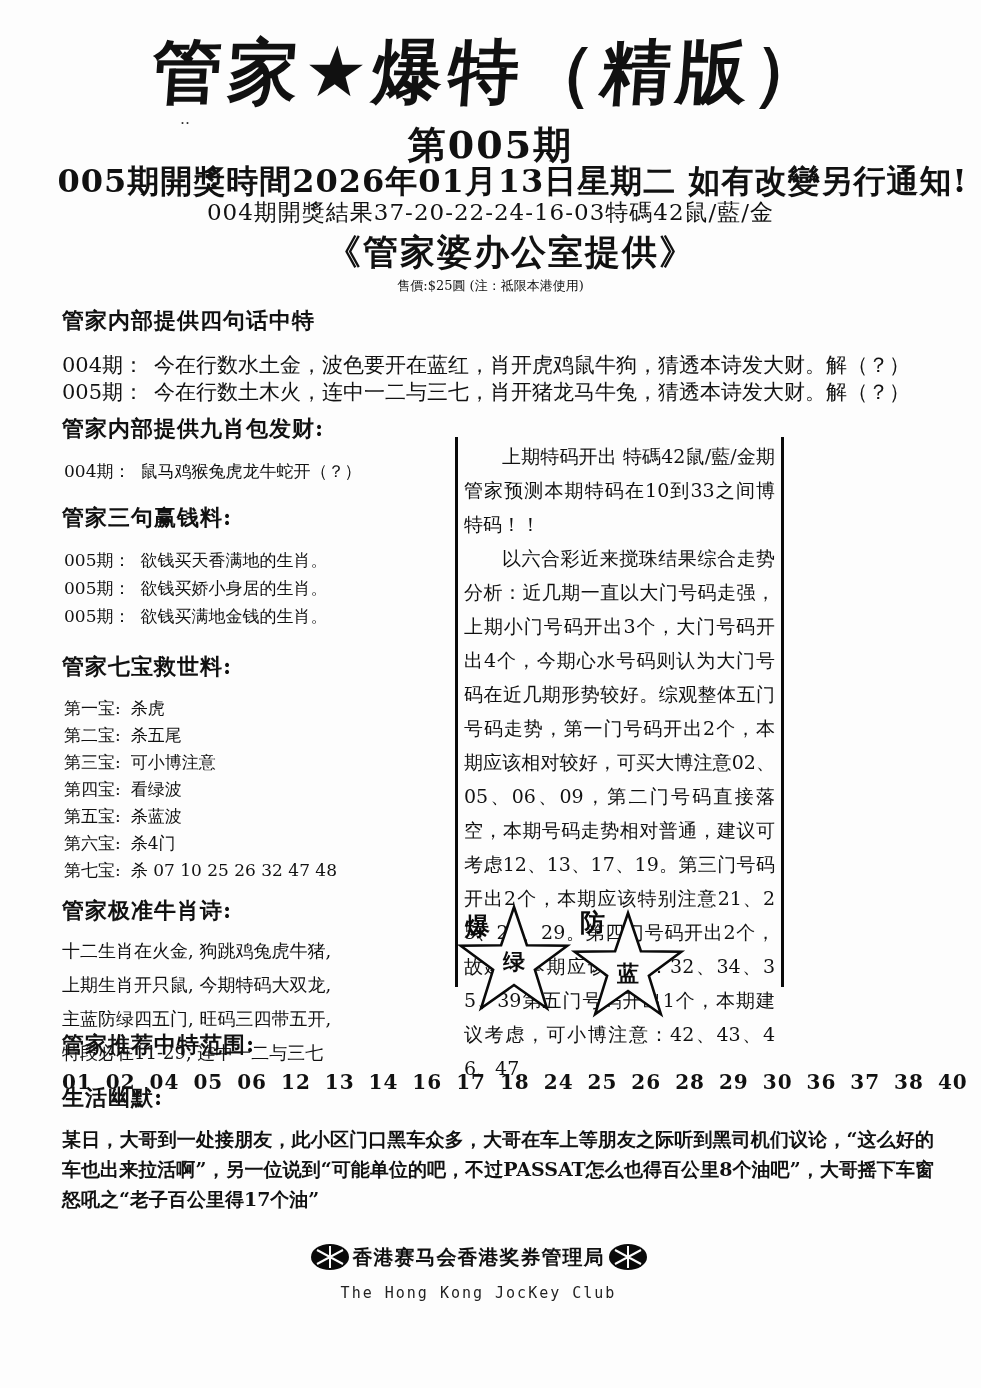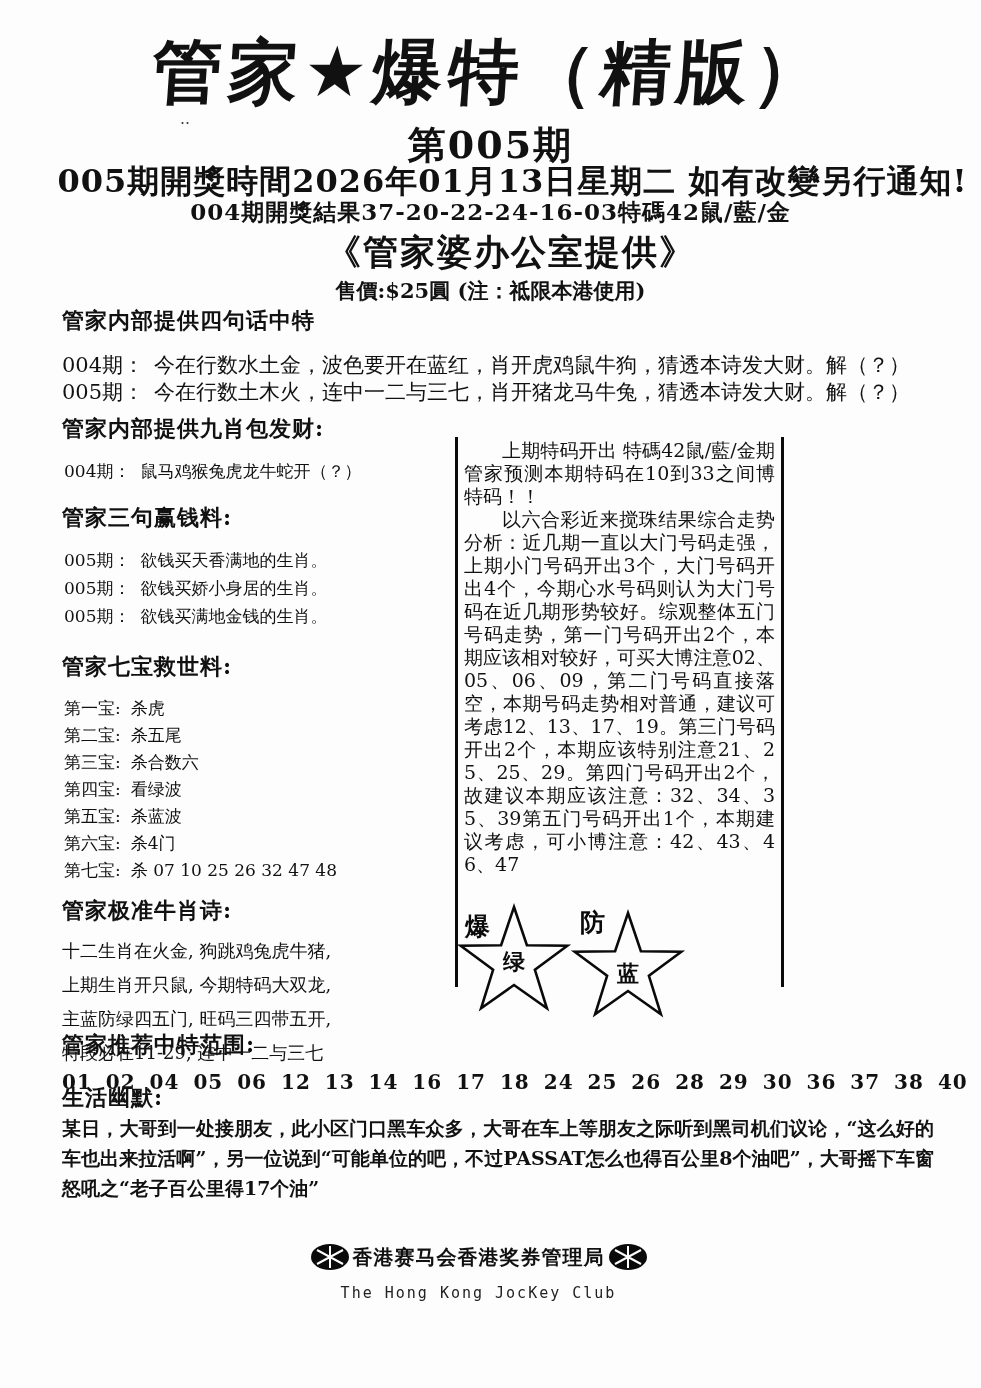--- a/index.html
+++ b/index.html
@@ -13,56 +13,56 @@
   .ctr{left:0;right:0;text-align:center;}
 
   .masthead{
     top:26px;font-size:70px;font-weight:900;letter-spacing:6px;
     font-family:"DejaVu Sans", sans-serif;
     transform:skewX(-4deg);white-space:nowrap;
   }
   .title-marks{left:180px;top:110px;font-size:15px;letter-spacing:3px;color:#333;}
   .issue{top:120px;font-size:38px;font-weight:bold;letter-spacing:2px;}
   .notice{top:160px;font-size:32px;font-weight:bold;letter-spacing:1px;margin-left:44px;}
-  .result{top:197px;font-size:23px;font-weight:bold;letter-spacing:1px;}
+  .result{top:197px;font-size:23px;font-weight:normal;letter-spacing:1px;}
   .provider{top:229px;font-size:35px;font-weight:bold;letter-spacing:2px;padding-left:41px;}
-  .price{top:277px;font-size:21px;font-weight:bold;}
+  .price{top:277px;font-size:13px;font-weight:normal;}
 
   .sec-h{font-size:22px;font-weight:bold;letter-spacing:1px;}
   .sec-four{left:62px;top:306px;width:862px;}
   .sec-four .rows{margin-top:16px;}
   .kv{font-size:21px;line-height:27px;white-space:nowrap;}
   .kv .k{margin-right:10px;}
 
   .left-col{left:62px;top:414px;width:388px;}
   .left-col .rows{margin:13px 0 0 2px;}
   .left-col .kv{font-size:17px;line-height:28px;}
   .mt18{margin-top:18px;}
   .mt22{margin-top:22px;}
   .treasure .kv{line-height:27px;}
   .poem{margin-top:8px;font-size:18px;line-height:34px;}
   .poem div{white-space:nowrap;}
 
   .analysis{
     left:455px;top:437px;width:311px;height:548px;
     border-left:3px solid #0a0a0a;border-right:3px solid #0a0a0a;
     padding:2px 6px 0 6px;
-    font-size:19px;line-height:23px;text-align:justify;
+    font-size:19px;line-height:34px;text-align:justify;
     word-break:break-all;
   }
   .analysis p{margin:0;text-indent:2em;}
 
   .stars{left:452px;top:891px;}
   .stars svg text{font-family:"DejaVu Serif", serif;}
 
   .sec-range{left:62px;top:1030px;width:880px;}
   .range-numbers{margin-top:10px;font-size:20px;font-weight:600;letter-spacing:1px;word-spacing:6px;white-space:nowrap;}
 
   .sec-humor{left:62px;top:1083px;width:872px;}
-  .humor-text{margin-top:0;font-size:19px;font-weight:bold;line-height:30px;text-align:justify;word-break:break-all;}
+  .humor-text{margin-top:11px;font-size:19px;font-weight:bold;line-height:30px;text-align:justify;word-break:break-all;}
 
   .footer{left:0;right:0;top:1243px;text-align:center;}
   .footer-row{display:flex;align-items:center;justify-content:center;gap:3px;transform:translateX(-12px);}
   .footer-org{font-size:20px;font-weight:bold;letter-spacing:1px;}
   .footer-en{margin-top:13px;font-family:"DejaVu Sans Mono", monospace;font-size:15px;letter-spacing:2px;color:#222;transform:translateX(-12px);}
 </style>
 </head>
 <body>
 
 <div class="abs ctr masthead">管家★爆特（精版）</div>
@@ -109,21 +109,21 @@
 
   <div class="sec-h mt22">管家七宝救世料:</div>
   <div class="rows treasure">
     <div class="kv">
       <span class="k">第一宝:</span><span>杀虎</span>
     </div>
     <div class="kv">
       <span class="k">第二宝:</span><span>杀五尾</span>
     </div>
     <div class="kv">
-      <span class="k">第三宝:</span><span>杀合数六</span>
+      <span class="k">第三宝:</span><span>可小博注意</span>
     </div>
     <div class="kv">
       <span class="k">第四宝:</span><span>看绿波</span>
     </div>
     <div class="kv">
       <span class="k">第五宝:</span><span>杀蓝波</span>
     </div>
     <div class="kv">
       <span class="k">第六宝:</span><span>杀4门</span>
     </div>

